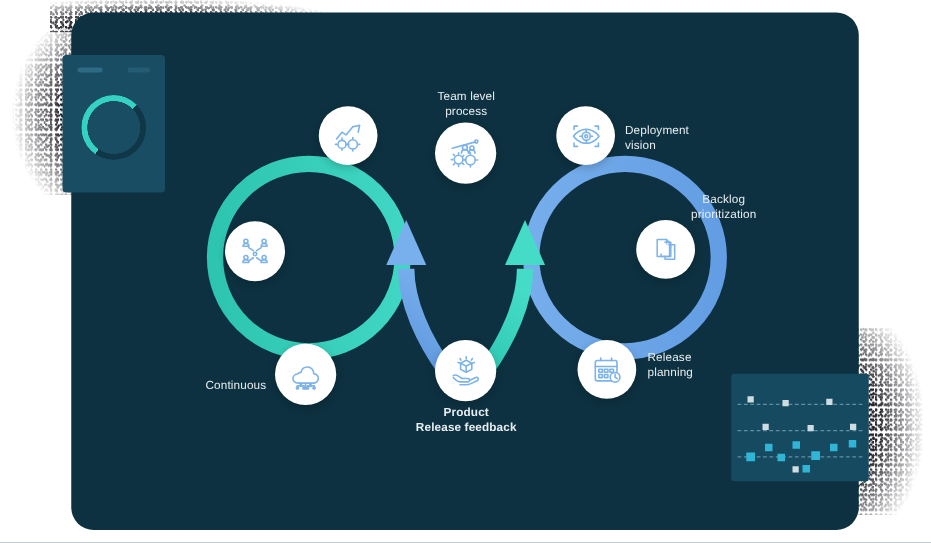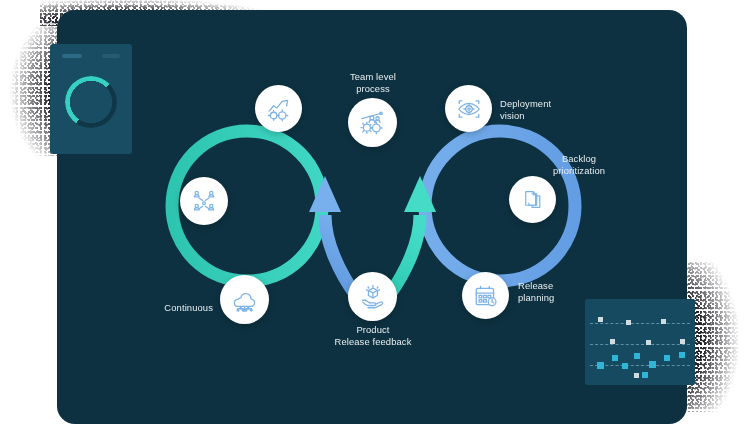--- a/index.html
+++ b/index.html
@@ -248,21 +248,21 @@
   <div class="node" style="left:348px;top:272px;width:49px;height:49px;">
     <svg width="27" height="27" viewBox="0 0 24 24" fill="none" stroke="#7eb3e8" stroke-width="1.15" stroke-linecap="round" stroke-linejoin="round">
       <path d="M12.4 4.6l4 2.1v4.4l-4 2.1-4-2.1V6.7z"></path>
       <path d="M8.4 6.7l4 2.1 4-2.1M12.4 8.8v4.4"></path>
       <path d="M12.4 2.2v1.4M8 3.4l.7 1.1M16.8 3.4l-.7 1.1M6.6 6.2l1.2.4M18.2 6.2l-1.2.4"></path>
       <path d="M3.2 15.6c1.4-1 2.4-.5 3.6.3l2.6 1.7"></path>
       <path d="M9.4 17.6h4.1c.8 0 1.4.5 1.4 1.2s-.6 1.2-1.4 1.2H8.2c-1.3 0-2-.5-3-1.3L3.2 17"></path>
       <path d="M14.9 18.8l4.4-1.9c.8-.3 1.5.1 1.7.7.2.6-.1 1.3-.8 1.6l-5.3 2.4c-.9.4-1.6.4-2.6.4H8"></path>
     </svg>
   </div>
-  <div class="label ctr" style="left:313px;top:324px;width:120px;">Product
+  <div class="label ctr" style="left:313px;top:324px;width:120px;font-weight:bold;">Product
 Release feedback</div>
 
   <div class="node" style="left:220px;top:275px;width:49px;height:49px;">
     <svg width="27" height="27" viewBox="0 0 24 24" fill="none" stroke="#7eb3e8" stroke-width="1.15" stroke-linecap="round" stroke-linejoin="round">
       <path d="M6.6 11.6C4.6 11.8 3 13.2 3 15c0 1.9 1.7 3.2 3.8 3.2h10.5c2 0 3.7-1.4 3.7-3.3 0-1.8-1.4-3.1-3.2-3.3.1-2.6-1.9-4.8-4.5-4.8-2.3 0-4.2 1.6-4.6 3.8-.9-.1-1.6.3-2.1 1z"></path>
       <path d="M12 18.3v2.3M8.6 18.3v1.4M15.4 18.3v1.4"></path>
       <path d="M6.2 20.1h4.6M13.4 20.1h4.6"></path>
       <path d="M6.2 20.1v1.2M10.8 20.1v1.2M13.4 20.1v1.2M18 20.1v1.2"></path>
       <circle cx="6.2" cy="21.6" r=".75"></circle>
       <circle cx="10.8" cy="21.6" r=".75"></circle>

